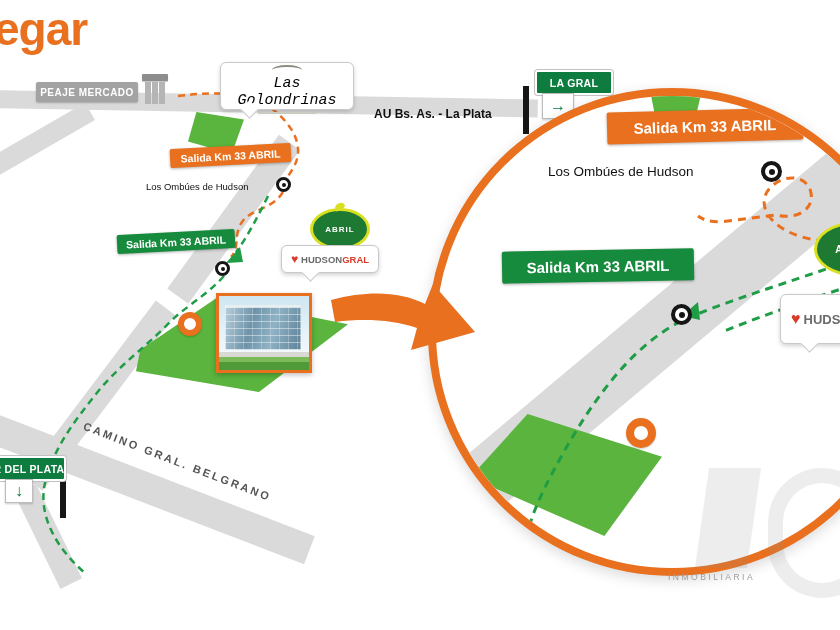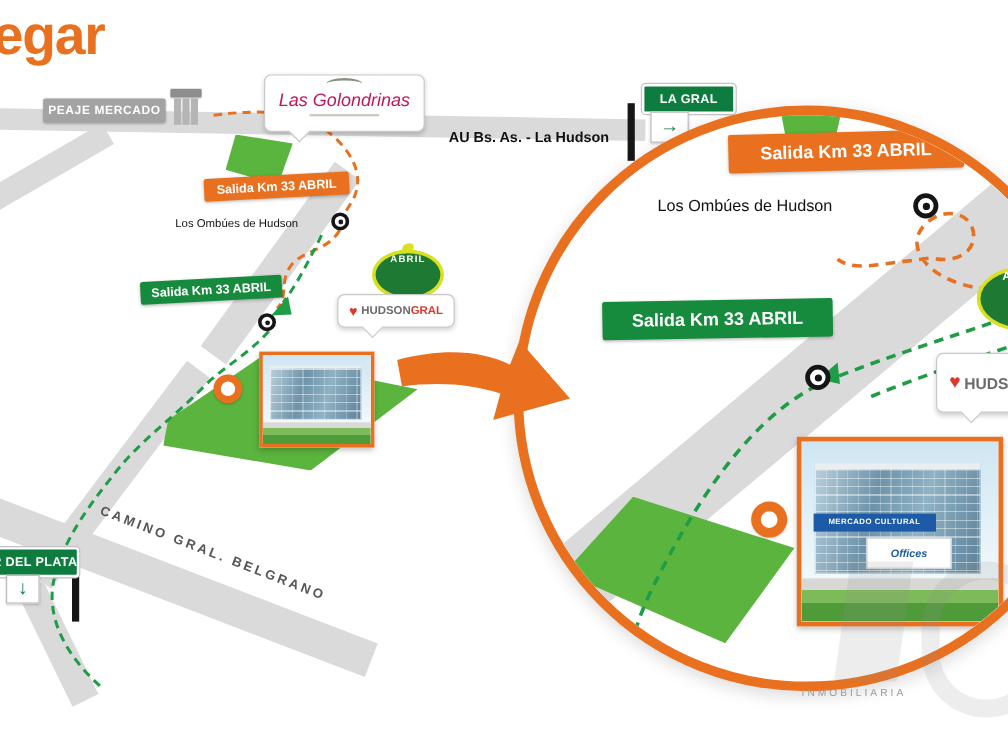--- a/index.html
+++ b/index.html
@@ -38,21 +38,21 @@
   .bullseye::after{content:"";position:absolute;inset:0;margin:auto;width:4px;height:4px;
     border-radius:50%;background:#151515;}
   .bullseye.lg{width:13px;height:13px;border-width:4px;}
   .bullseye.lg::after{width:6px;height:6px;}
 
   .ringmark{position:absolute;width:12px;height:12px;border:6px solid #E8701F;border-radius:50%;
     background:#fff;box-shadow:0 1px 2px rgba(0,0,0,.2);}
   .ringmark.lg{width:14px;height:14px;border-width:8px;}
 
   .abril{position:absolute;background:#1E7A33;border:3px solid #D9E021;border-radius:50%;
-    color:#fff;font-weight:bold;display:flex;align-items:flex-start;justify-content:center;
+    color:#fff;font-weight:bold;display:flex;align-items:center;justify-content:center;
     letter-spacing:1px;}
   .abril::before{content:"";position:absolute;top:-8px;left:50%;width:10px;height:7px;
     background:#D9E021;border-radius:50% 50% 50% 0;transform:translateX(-50%) rotate(-20deg);}
 
   .hp-heart{color:#D93B2B;font-size:12px;margin-right:3px;}
   .hp-w1{color:#6b6b6b;font-weight:bold;}
   .hp-w2{color:#D93B2B;font-weight:bold;}
 
   
   .photo{position:absolute;border:3px solid #E8701F;background:#fff;overflow:hidden;
@@ -76,21 +76,21 @@
     border:1px solid #d0d0d0;color:#1D5BA8;font-size:9px;font-weight:bold;font-style:italic;
     display:flex;align-items:center;justify-content:center;}
 
   
   .tollbooth{position:absolute;width:26px;height:34px;}
   .tb-roof{height:7px;background:#8d8d8d;border-radius:1px;box-shadow:0 1px 1px rgba(0,0,0,.25);}
   .tb-body{display:flex;justify-content:space-between;padding:0 3px;height:22px;margin-top:1px;}
   .tb-body div{width:6px;background:#b5b5b5;}
 
   
-  .gol-name{font-family:Liberation Sans, sans-serif;font-style:italic;font-size:15px;color:#be185d;
+  .gol-name{font-family:Liberation Mono, monospace;font-style:italic;font-size:15px;color:#000000;
     text-align:center;margin-top:9px;}
   .gol-flourish{width:30px;height:8px;border-top:2px solid #8a8f80;border-radius:50%;
     margin:2px auto 0;}
   .gol-line{width:58px;height:2px;background:#c9ccc0;margin:3px auto 0;}
 
   
   .circle{position:absolute;left:428px;top:88px;width:472px;height:472px;border-radius:50%;
     border:8px solid #E8701F;background:#fff;overflow:hidden;z-index:30;
     box-shadow:0 4px 14px rgba(0,0,0,.15);}
 
@@ -146,21 +146,21 @@
         <div></div>
       </div>
   </div>
 
   <div class="bubble" style="left:220px;top:62px;width:132px;height:46px;z-index:6;">
     <div class="gol-flourish"></div>
     <div class="gol-name" style="margin-top:0;">Las Golondrinas</div>
     <div class="gol-line"></div>
   </div>
 
-  <div class="label" style="left:374px;top:107px;font-size:12px;font-weight:bold;z-index:4;">AU Bs. As. - La Hudson</div>
+  <div class="label" style="left:374px;top:107px;font-size:12px;font-weight:bold;z-index:4;">AU Bs. As. - La Plata</div>
 
   <div class="post" style="left:523px;top:86px;width:6px;height:48px;"></div>
   <div class="hsign" style="left:535px;top:70px;width:74px;height:21px;z-index:6;">
     <span>LA GRAL</span>
   </div>
   <div class="arrowbox" style="left:542px;top:93px;width:30px;height:24px;z-index:6;">
     <span>→</span>
   </div>
 
   <div class="sign-exit orange" style="left:170px;top:146px;width:121px;height:19px;font-size:10.5px;transform:rotate(-3deg);z-index:6;">
@@ -240,30 +240,20 @@
 
     <div class="bubble" style="left:344px;top:198px;width:132px;height:48px;display:flex;align-items:center;
                 padding-left:10px;font-size:13px;z-index:6;">
       <span class="hp-heart" style="font-size:16px;">♥</span>
       <span class="hp-w1">HUDSON</span>
 
     </div>
 
     <div class="ringmark lg" style="left:190px;top:322px;z-index:6;"></div>
 
-    <div class="photo" style="left:228px;top:268px;width:164px;height:150px;border-width:4px;z-index:7;">
-      <div class="ph-sky"></div>
-      <div class="ph-parapet"></div>
-      <div class="ph-bldg">
-          <div class="glass"></div>
-        </div>
-      <div class="ph-banner">MERCADO CULTURAL</div>
-      <div class="ph-sign">Offices</div>
-      <div class="ph-ground"></div>
-    </div>
   </div>
 
   <svg class="overlay" style="left:325px;top:270px;z-index:40;" width="160" height="95">
     <path d="M 6,30 C 44,20 76,22 100,34 L 108,14 L 150,62 L 86,80 L 92,58 C 68,50 40,48 10,52 Z" fill="#E8701F"></path>
   </svg>
 
   <div class="wm-shape wm-s1"></div>
   <div class="wm-shape wm-s2"></div>
   <div class="wm-label">INMOBILIARIA</div>
 

